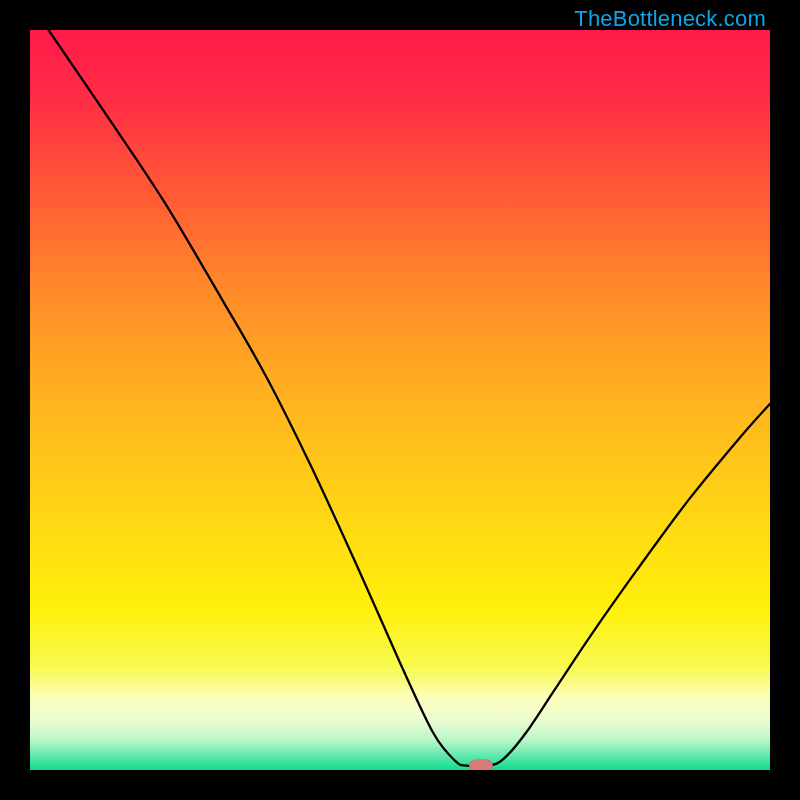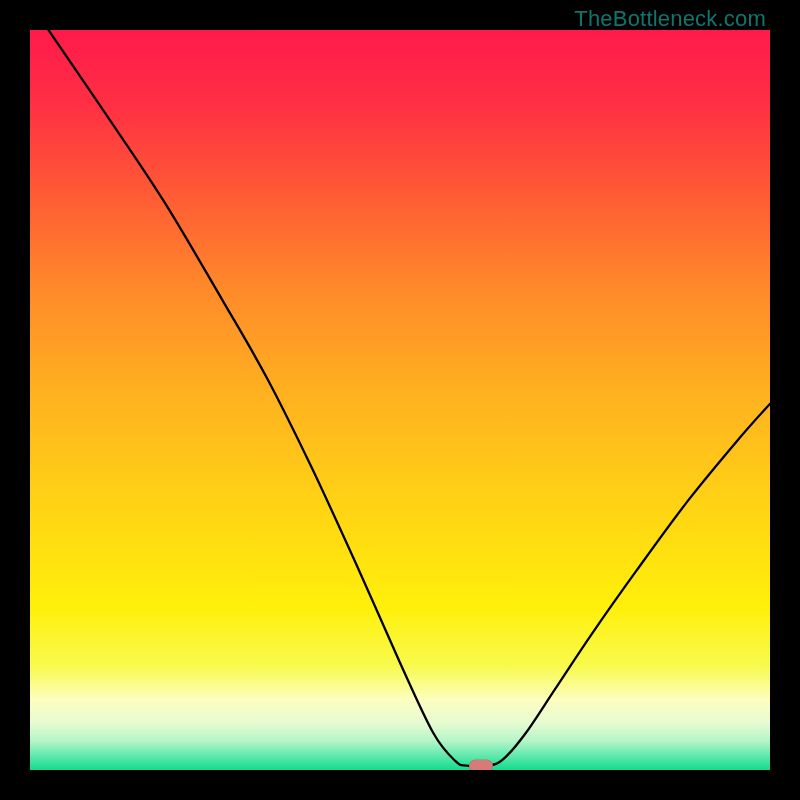--- a/index.html
+++ b/index.html
@@ -31,21 +31,21 @@
     position: absolute;
     left: 0;
     top: 0;
     width: 740px;
     height: 740px;
   }
   .watermark {
     position: absolute;
     top: 6px;
     right: 34px;
-    color: #0f766e;
+    color: #0ea5e9;
     font-size: 22px;
     font-weight: 500;
     letter-spacing: 0.2px;
     user-select: none;
   }
   .marker {
     position: absolute;
     width: 24px;
     height: 13px;
     border-radius: 7px;

